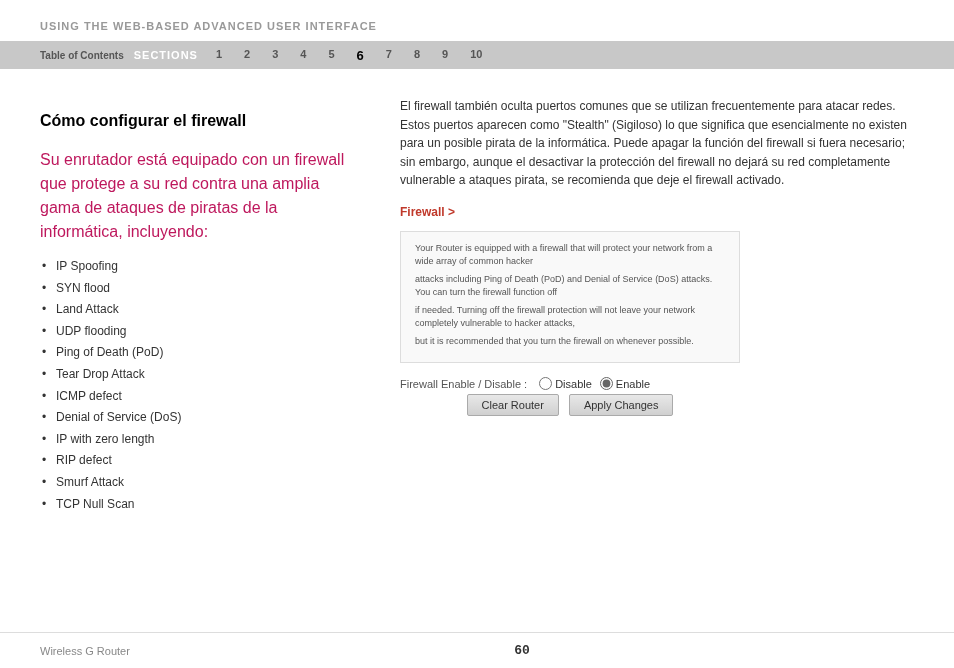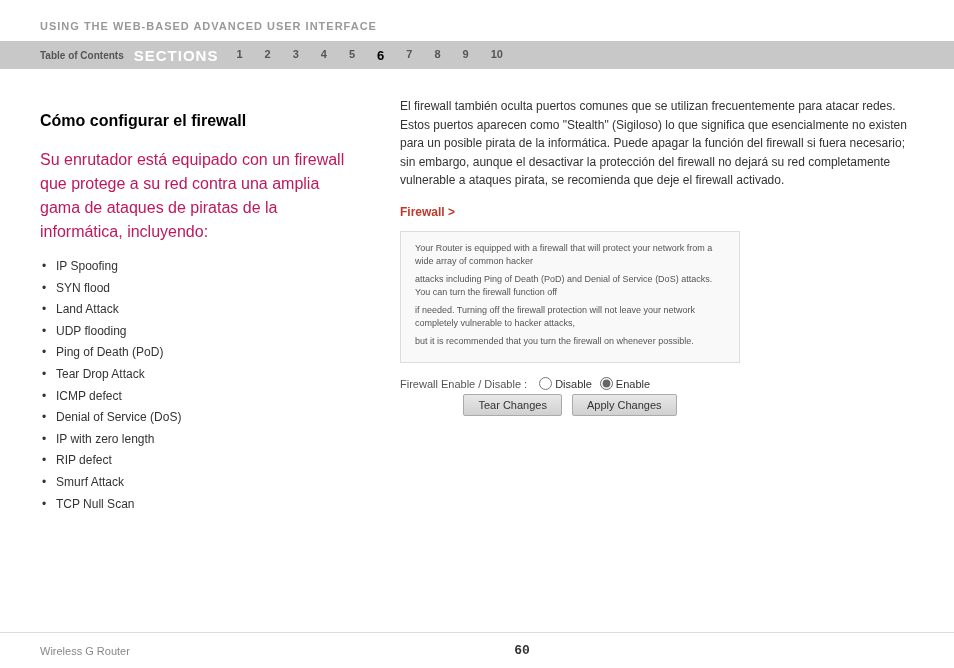--- a/index.html
+++ b/index.html
@@ -38,21 +38,21 @@
     }
     .nav-toc {
       color: #555;
       font-size: 10px;
       font-weight: bold;
       margin-right: 10px;
       white-space: nowrap;
     }
     .nav-sections-label {
       color: #fff;
-      font-size: 15px;
+      font-size: 11px;
       font-weight: bold;
       letter-spacing: 1px;
       text-transform: uppercase;
       margin-right: 18px;
       text-align: center;
     }
     .nav-numbers {
       display: flex;
       gap: 22px;
       flex: 1;
@@ -294,21 +294,21 @@
           <span>Disable</span>
         </label>
         <label class="radio-option">
           <input type="radio" name="firewall" value="enable" checked="" style="">
           <span>Enable</span>
         </label>
       </div>
     </div>
 
     <div class="buttons-row">
-      <button class="btn">Tear Changes</button>
+      <button class="btn">Clear Router</button>
       <button class="btn">Apply Changes</button>
     </div>
   </div>
 
 </div>
 
 <div class="page-footer">
   <span>Wireless G Router</span>
   <span class="page-number">60</span>
   <span></span>

